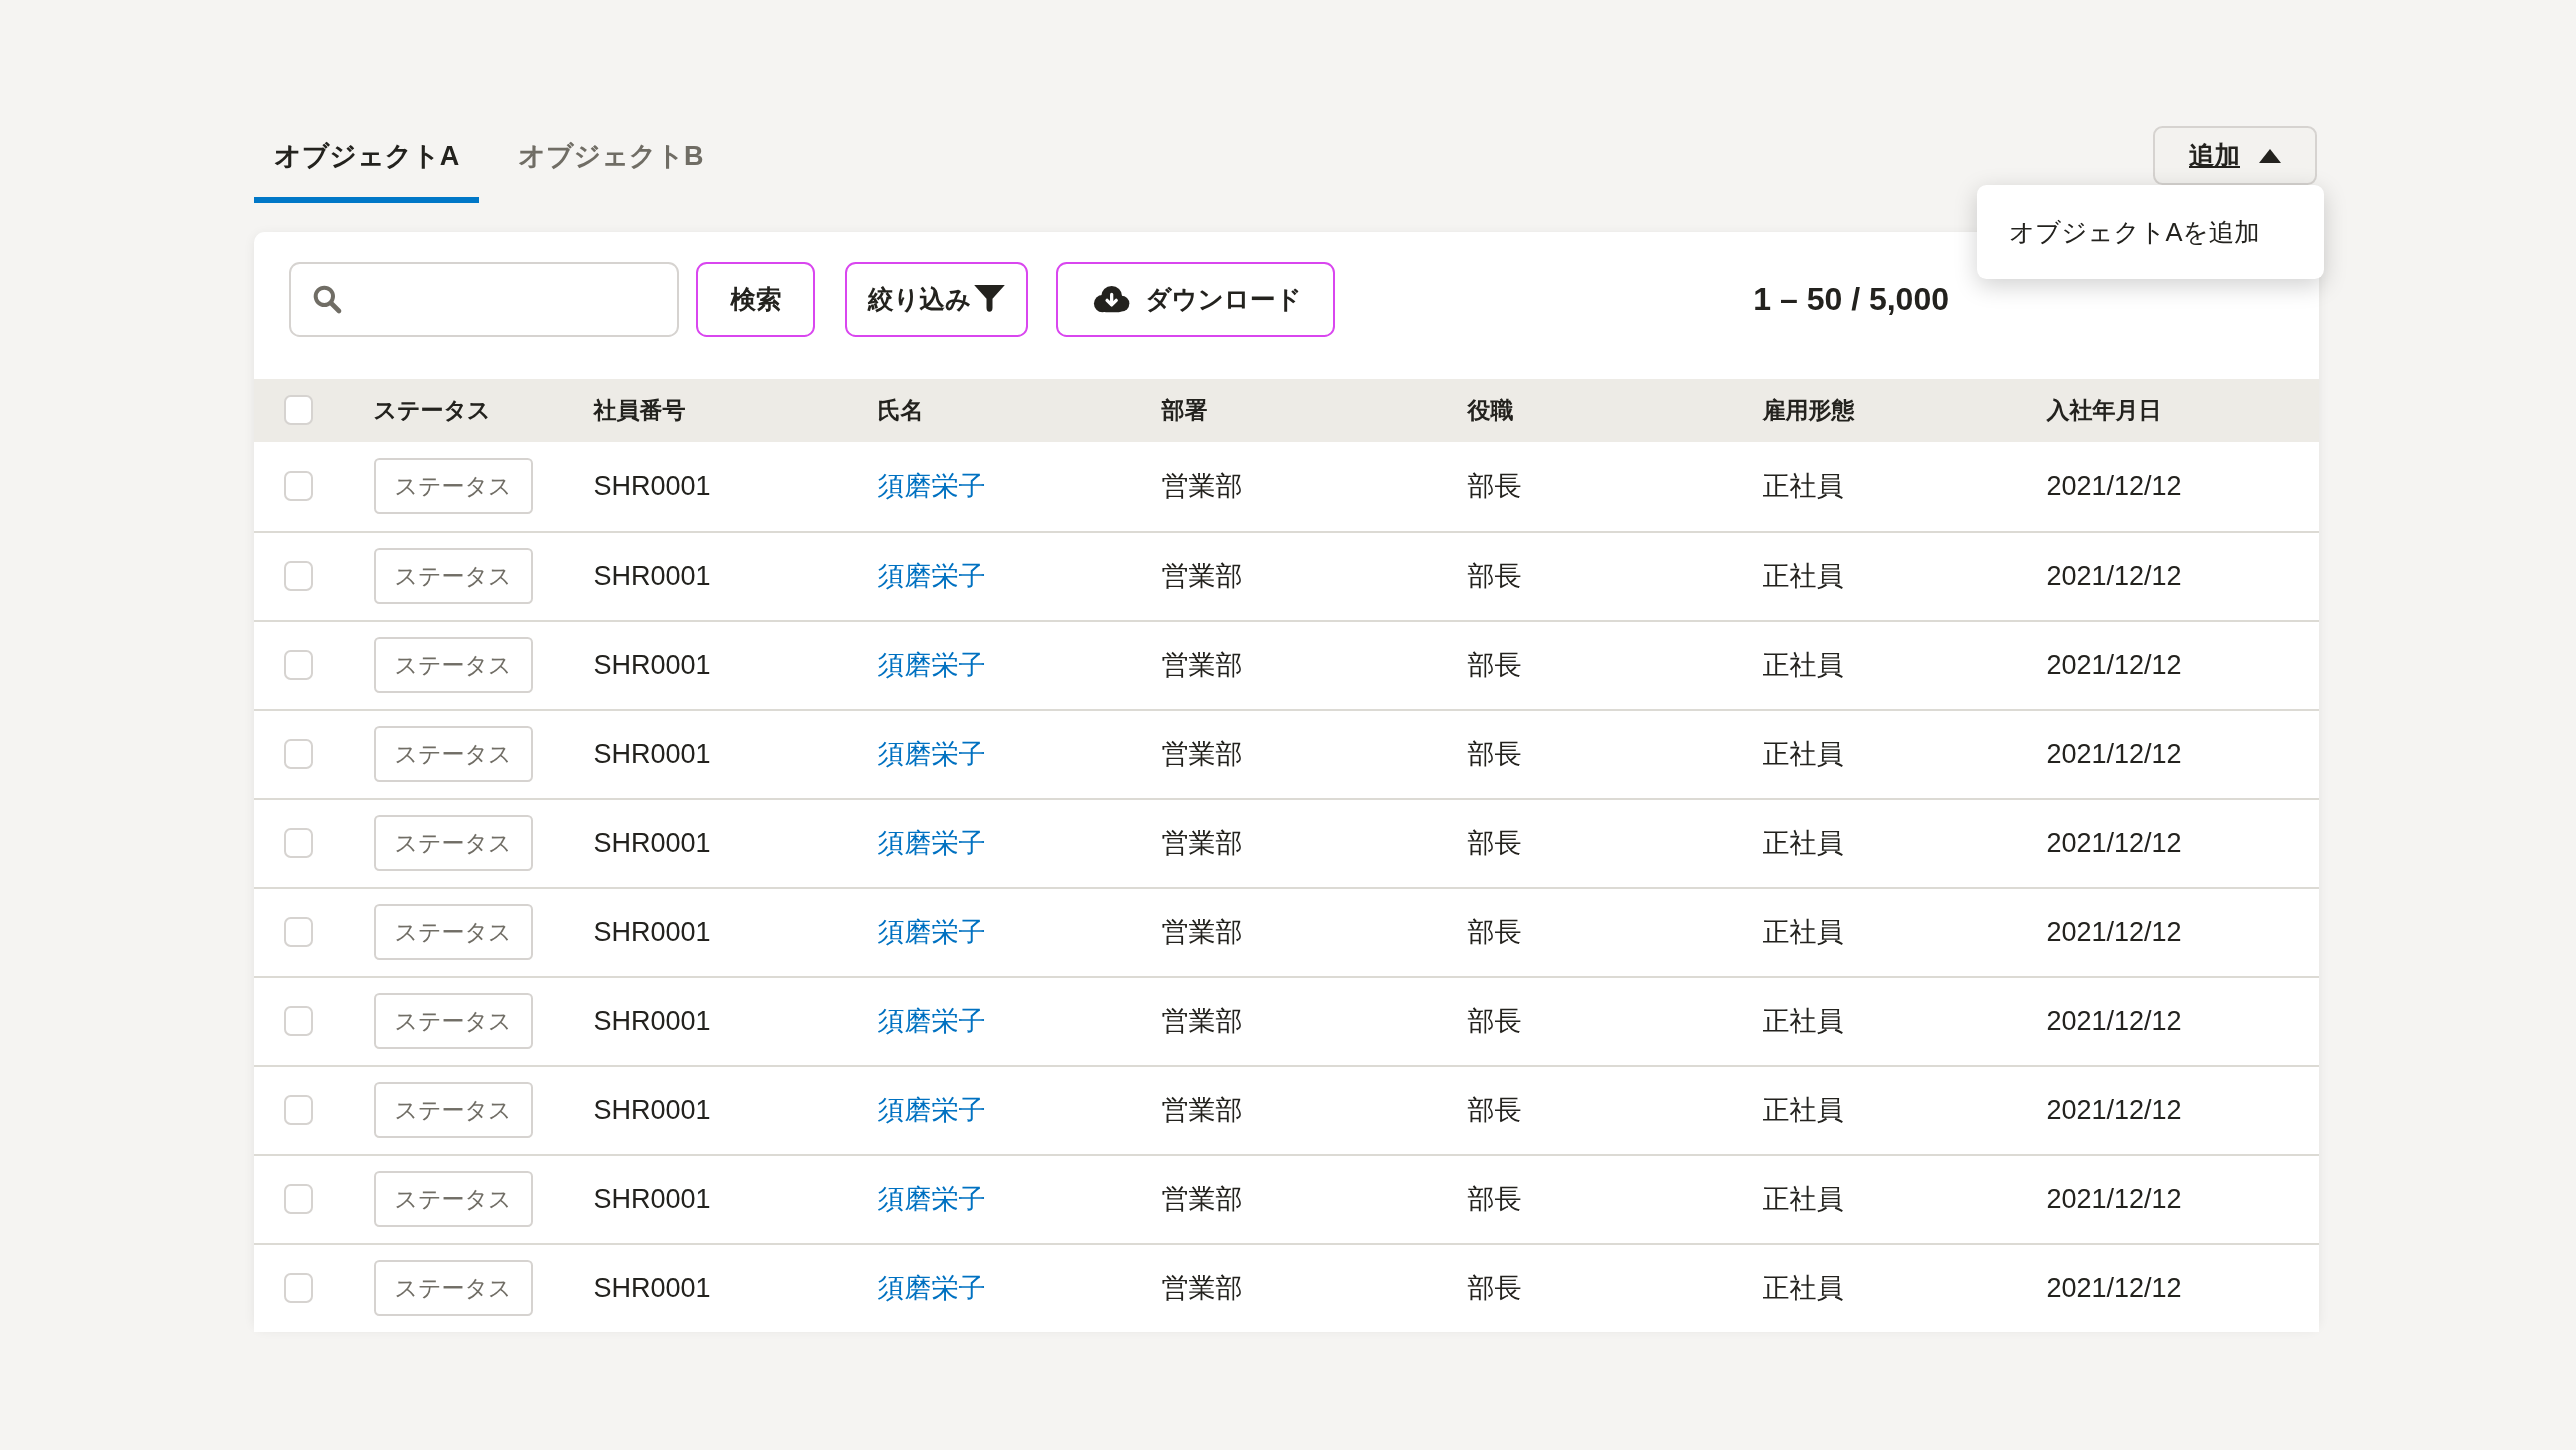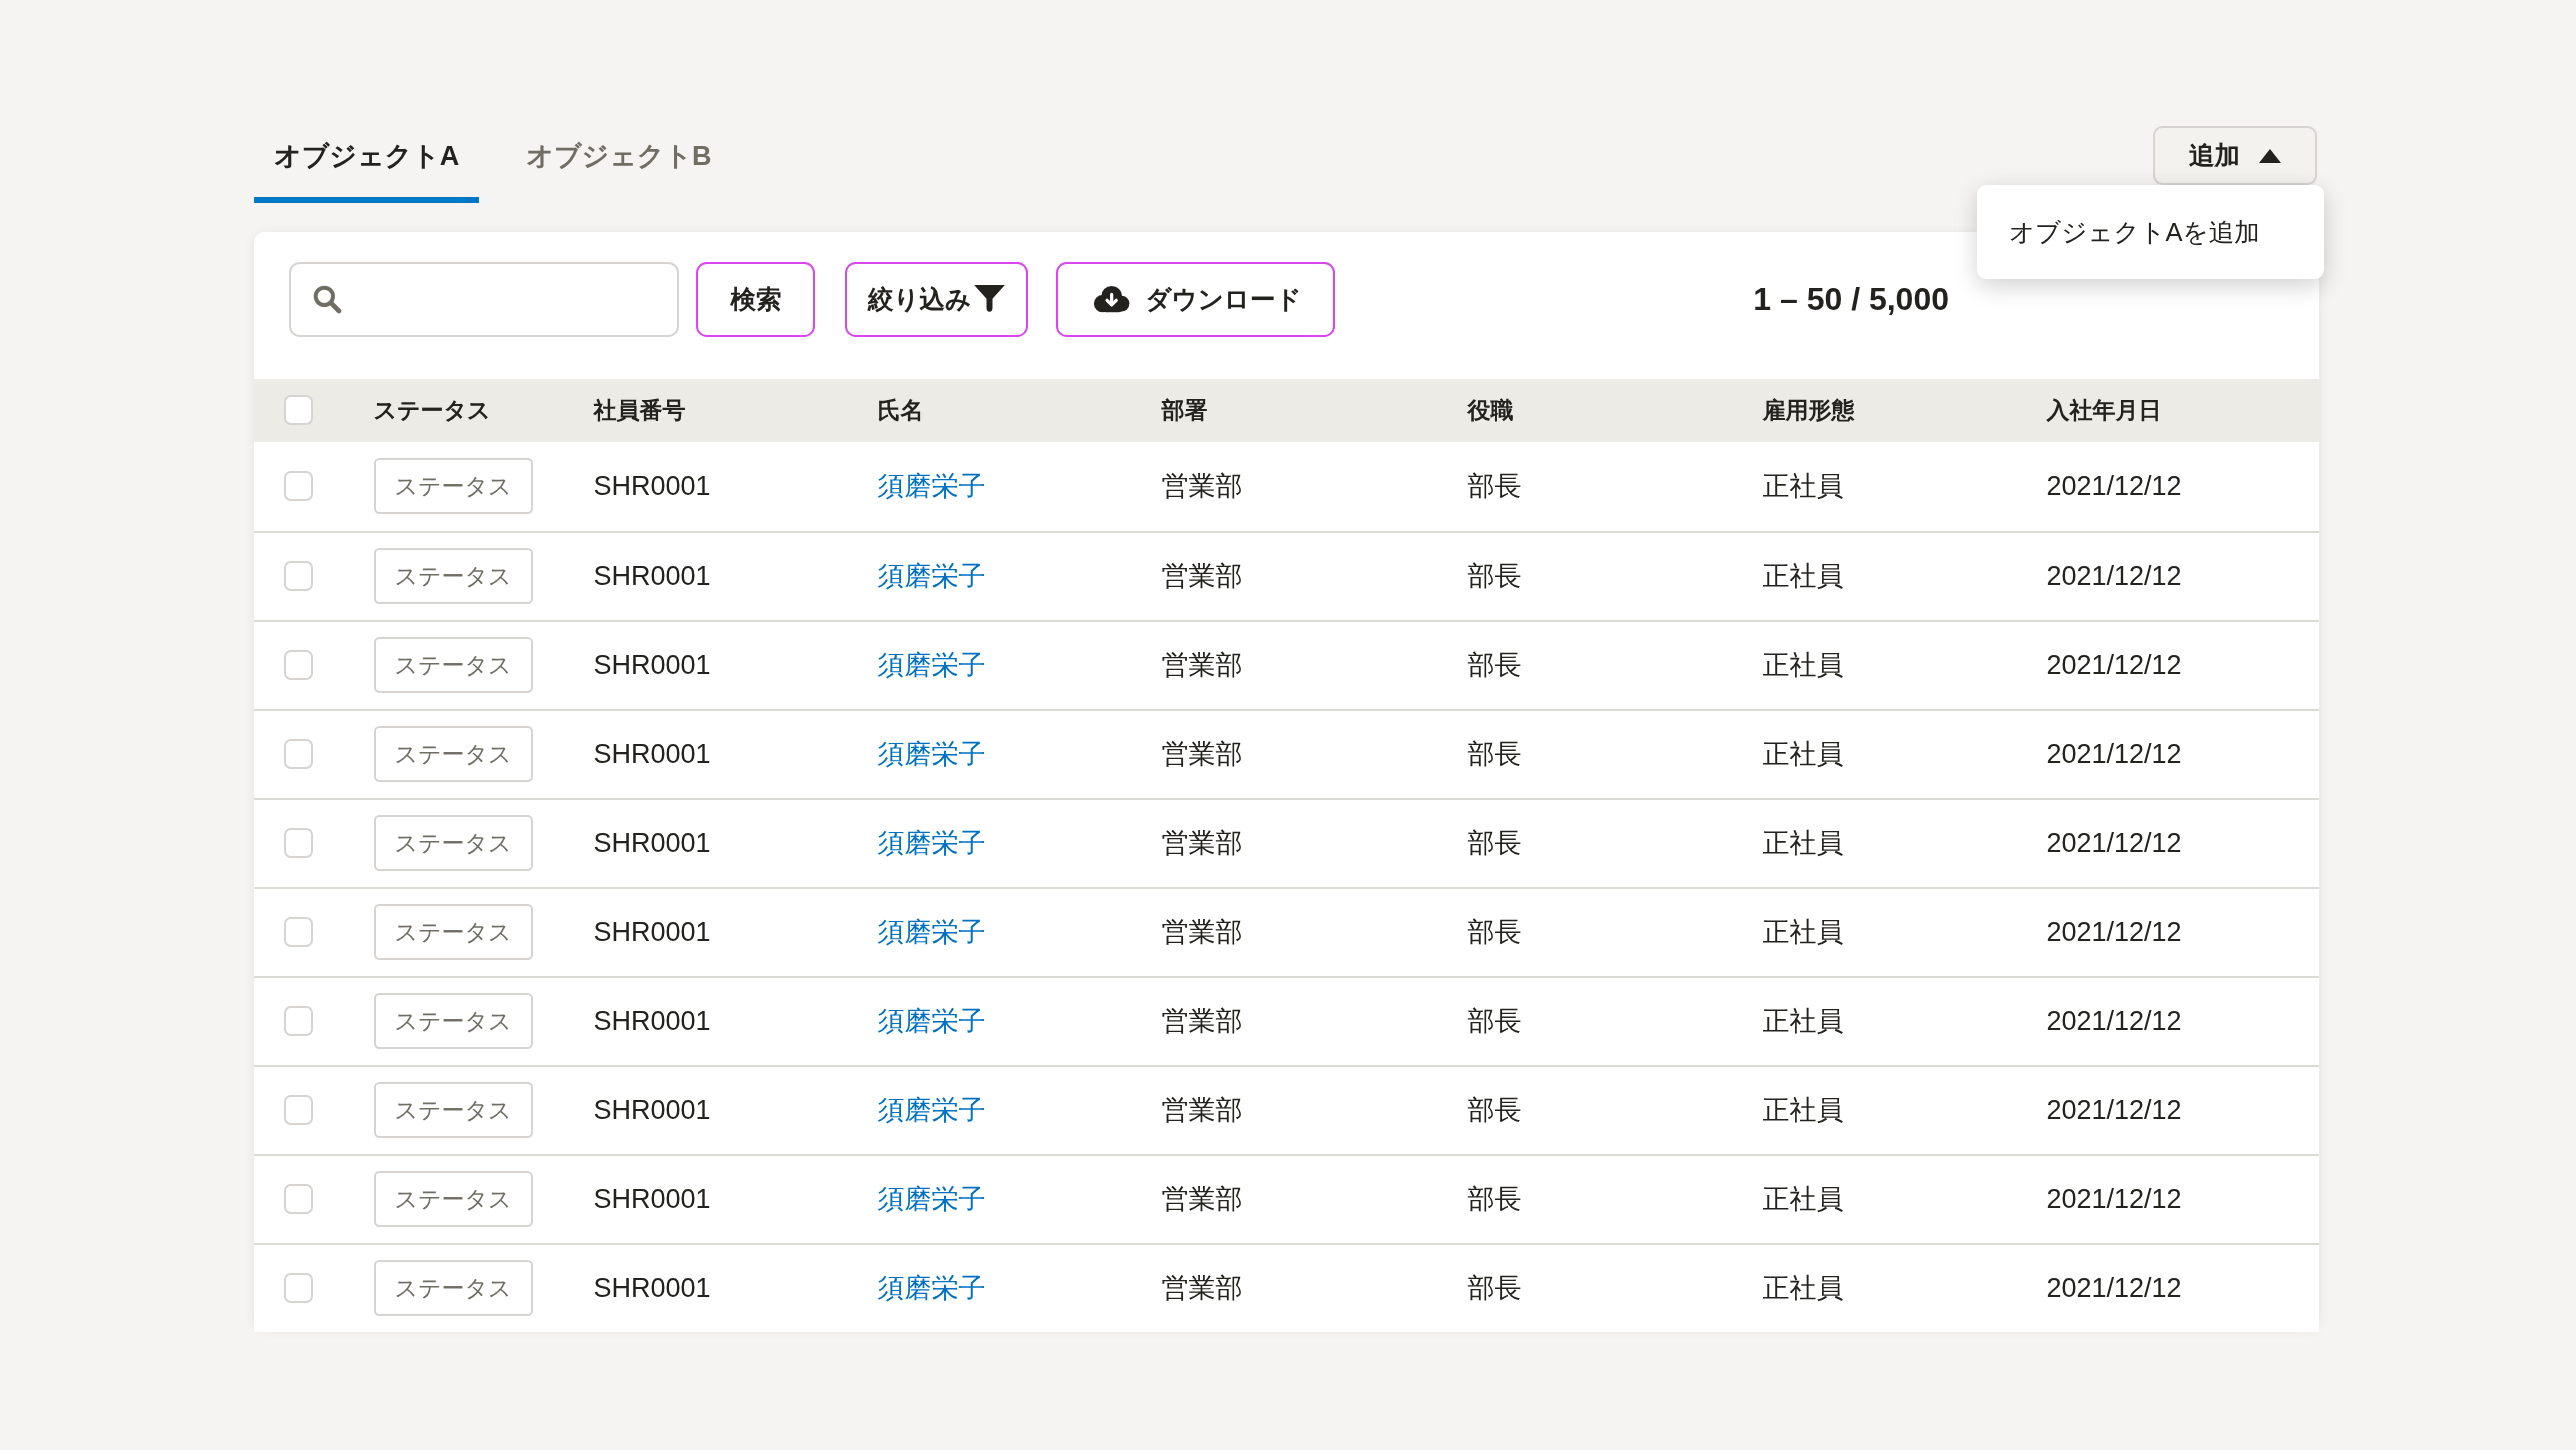--- a/index.html
+++ b/index.html
@@ -3,21 +3,21 @@
 <meta charset="utf-8">
 <style>
   html,body{margin:0;padding:0;}
   body{
     width:2576px;height:1450px;position:relative;overflow:hidden;
     background:#f5f4f2;
     font-family:"Liberation Sans",sans-serif;
     color:#23221e;
   }
   
-  .tabs{position:absolute;left:254px;top:138px;display:flex;align-items:flex-end;gap:8px;}
+  .tabs{position:absolute;left:254px;top:138px;display:flex;align-items:flex-end;}
   .tab{font-size:27px;font-weight:bold;padding:0 20px 23px 20px;border-bottom:6.7px solid transparent;cursor:pointer;}
   .tab.active{color:#23221e;border-bottom-color:#0077c7;}
   .tab.inactive{color:#706d65;margin-left:19px;}
   
   .card{
     position:absolute;left:254px;top:232px;width:2065px;height:1095px;
     background:#ffffff;border-radius:10.7px;
     box-shadow:0 2.7px 12px rgba(0,0,0,0.07);
     z-index:1;
   }
@@ -80,20 +80,21 @@
     text-decoration:underline;text-decoration-thickness:2.7px;text-underline-offset:9.4px;
     text-decoration-color:#0071c1;
   }
   
   .add-btn{
     position:absolute;left:2153px;top:126px;width:164px;height:59px;box-sizing:border-box;
     background:#f3f2ef;border:2px solid #d6d3d0;border-radius:9.4px;
     display:flex;align-items:center;justify-content:center;gap:19px;
     font-size:25.5px;font-weight:bold;color:#23221e;cursor:pointer;z-index:2;
     font-family:"Liberation Sans",sans-serif;
+    text-decoration:underline;
   }
   .tri-up{
     width:0;height:0;border-left:11.4px solid transparent;border-right:11.4px solid transparent;
     border-bottom:14px solid #23221e;
   }
   .dropdown{
     position:absolute;left:1977px;top:185px;width:347px;box-sizing:border-box;
     background:#fff;border-radius:9.4px;padding:18px 0;
     box-shadow:0 6.7px 23px rgba(0,0,0,0.18);z-index:3;
   }

